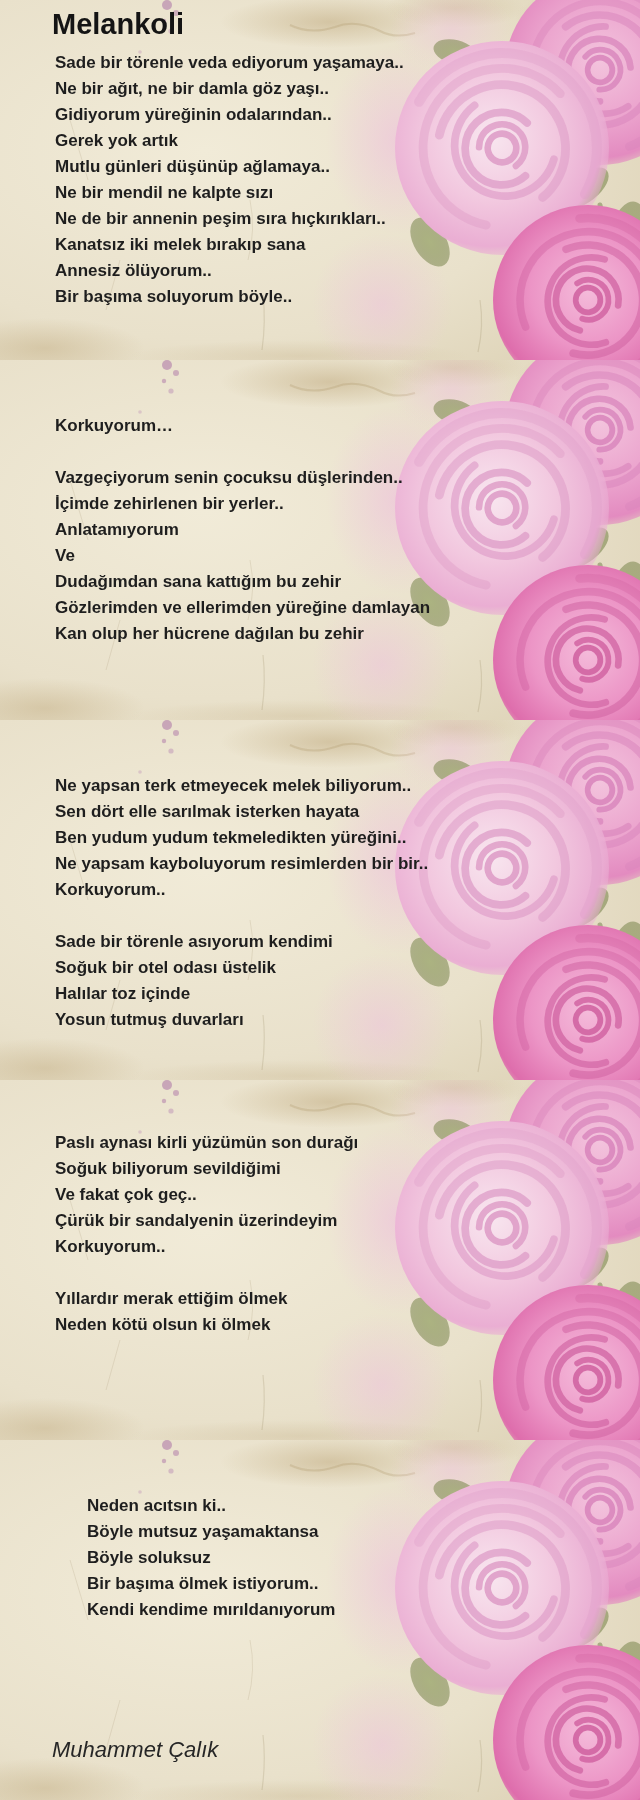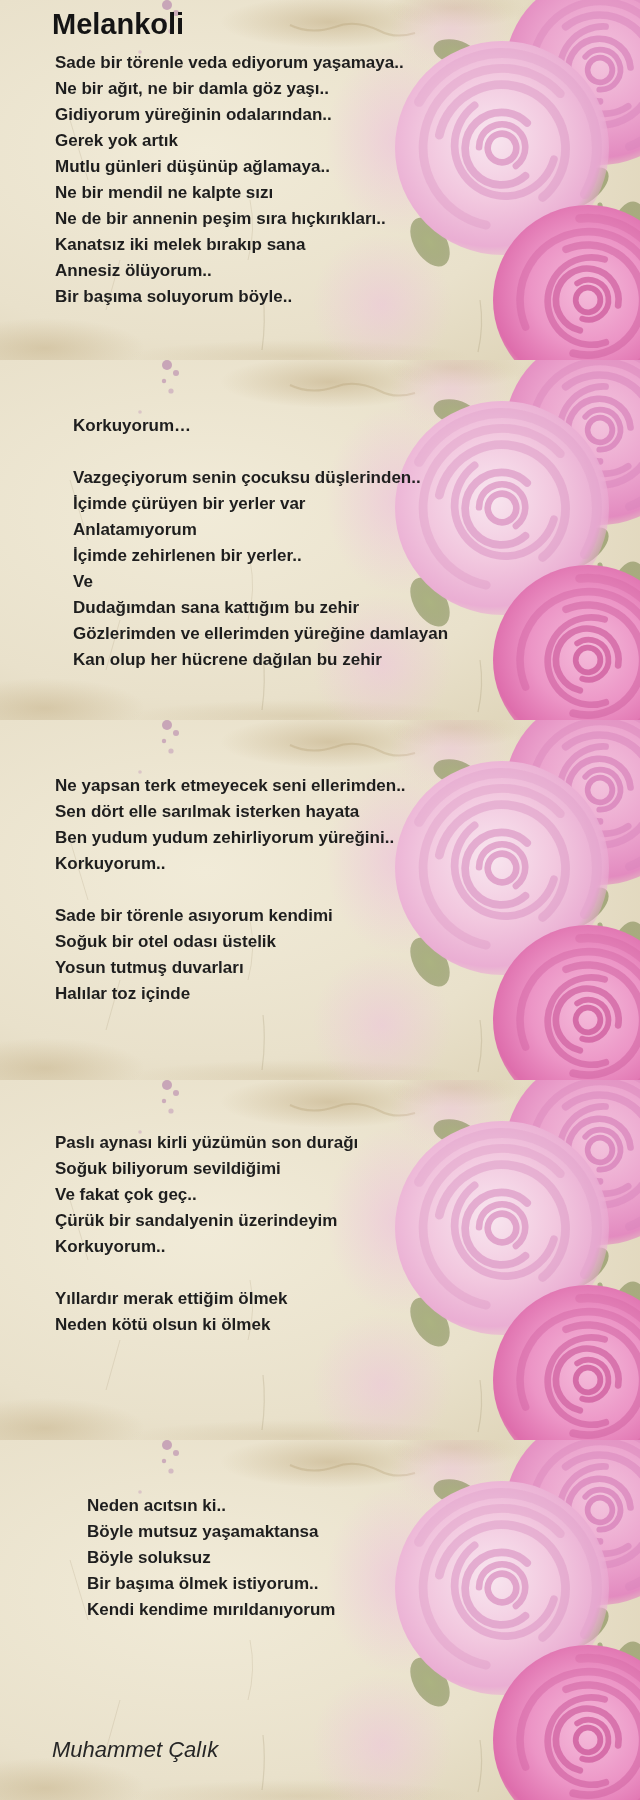--- a/index.html
+++ b/index.html
@@ -26,21 +26,21 @@
     position: absolute;
     left: 55px;
     width: 560px;
     font-size: 17px;
     font-weight: bold;
     line-height: 26px;
     color: #1e1e1e;
   }
   .stanza .line { min-height: 26px; white-space: pre; }
   .stanza-1 { top: 50px; }
-  .stanza-2 { top: 413px; margin-left: 18px; }
+  .stanza-2 { top: 413px; }
   .stanza-3 { top: 773px; }
   .stanza-4 { top: 1130px; }
   .stanza-5 { top: 1493px; margin-left: 32px; }
   .poem-author {
     position: absolute;
     left: 52px;
     top: 1737px;
     font-size: 22px;
     font-style: italic;
     font-weight: normal;
@@ -185,39 +185,39 @@
     <div class="line">Ne de bir annenin peşim sıra hıçkırıkları..</div>
     <div class="line">Kanatsız iki melek bırakıp sana</div>
     <div class="line">Annesiz ölüyorum..</div>
     <div class="line">Bir başıma soluyorum böyle..</div>
   </div>
 
   <div class="stanza stanza-2">
     <div class="line">Korkuyorum…</div>
     <div class="line"></div>
     <div class="line">Vazgeçiyorum senin çocuksu düşlerinden..</div>
-    <div class="line">İçimde çürüyen bir yerler var</div>
+    <div class="line">İçimde zehirlenen bir yerler..</div>
     <div class="line">Anlatamıyorum</div>
-    <div class="line">İçimde zehirlenen bir yerler..</div>
     <div class="line">Ve</div>
     <div class="line">Dudağımdan sana kattığım bu zehir</div>
     <div class="line">Gözlerimden ve ellerimden yüreğine damlayan</div>
     <div class="line">Kan olup her hücrene dağılan bu zehir</div>
   </div>
 
   <div class="stanza stanza-3">
-    <div class="line">Ne yapsan terk etmeyecek seni ellerimden..</div>
+    <div class="line">Ne yapsan terk etmeyecek melek biliyorum..</div>
     <div class="line">Sen dört elle sarılmak isterken hayata</div>
-    <div class="line">Ben yudum yudum zehirliyorum yüreğini..</div>
+    <div class="line">Ben yudum yudum tekmeledikten yüreğini..</div>
+    <div class="line">Ne yapsam kayboluyorum resimlerden bir bir..</div>
     <div class="line">Korkuyorum..</div>
     <div class="line"></div>
     <div class="line">Sade bir törenle asıyorum kendimi</div>
     <div class="line">Soğuk bir otel odası üstelik</div>
+    <div class="line">Halılar toz içinde</div>
     <div class="line">Yosun tutmuş duvarları</div>
-    <div class="line">Halılar toz içinde</div>
   </div>
 
   <div class="stanza stanza-4">
     <div class="line">Paslı aynası kirli yüzümün son durağı</div>
     <div class="line">Soğuk biliyorum sevildiğimi</div>
     <div class="line">Ve fakat çok geç..</div>
     <div class="line">Çürük bir sandalyenin üzerindeyim</div>
     <div class="line">Korkuyorum..</div>
     <div class="line"></div>
     <div class="line">Yıllardır merak ettiğim ölmek</div>

